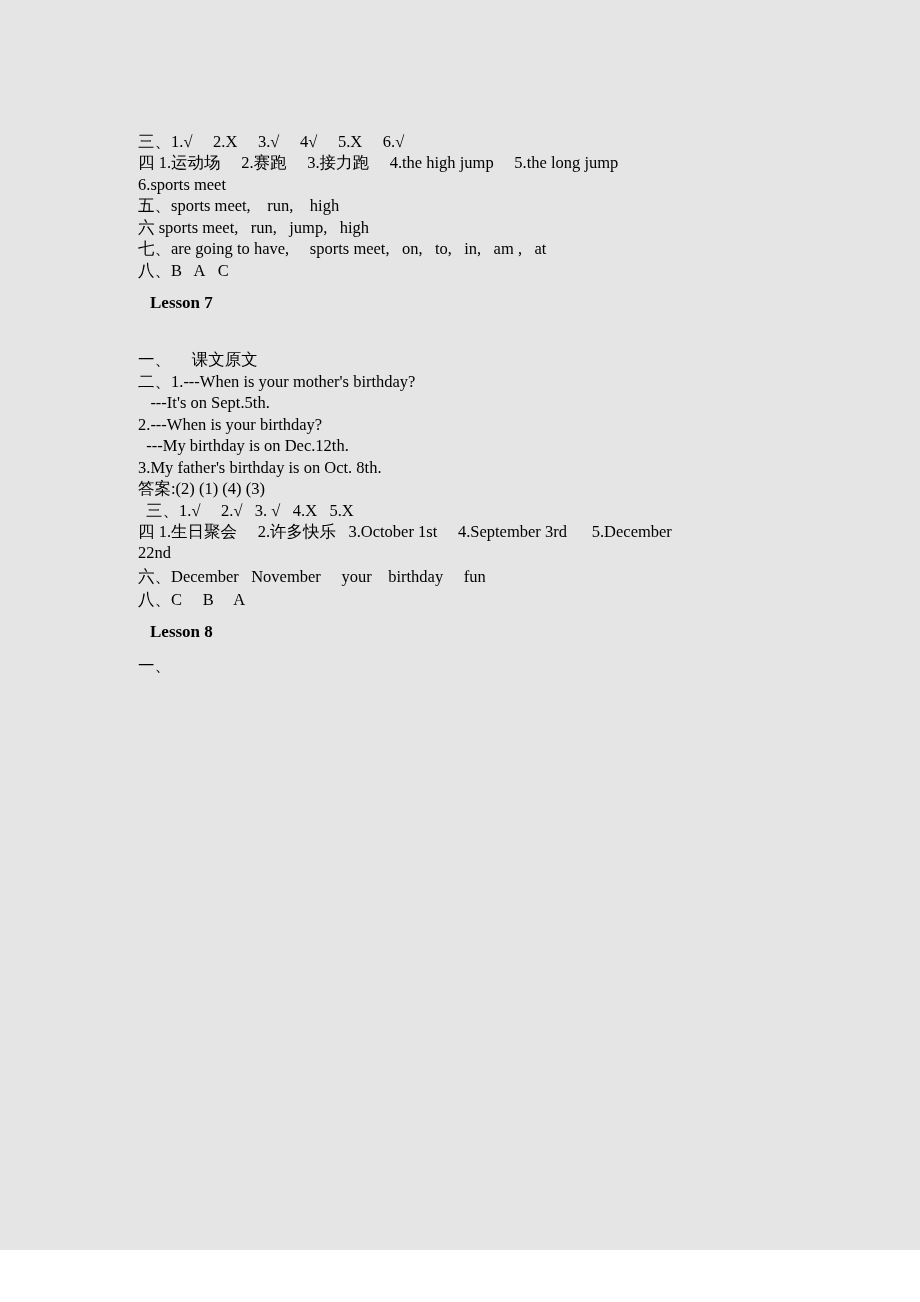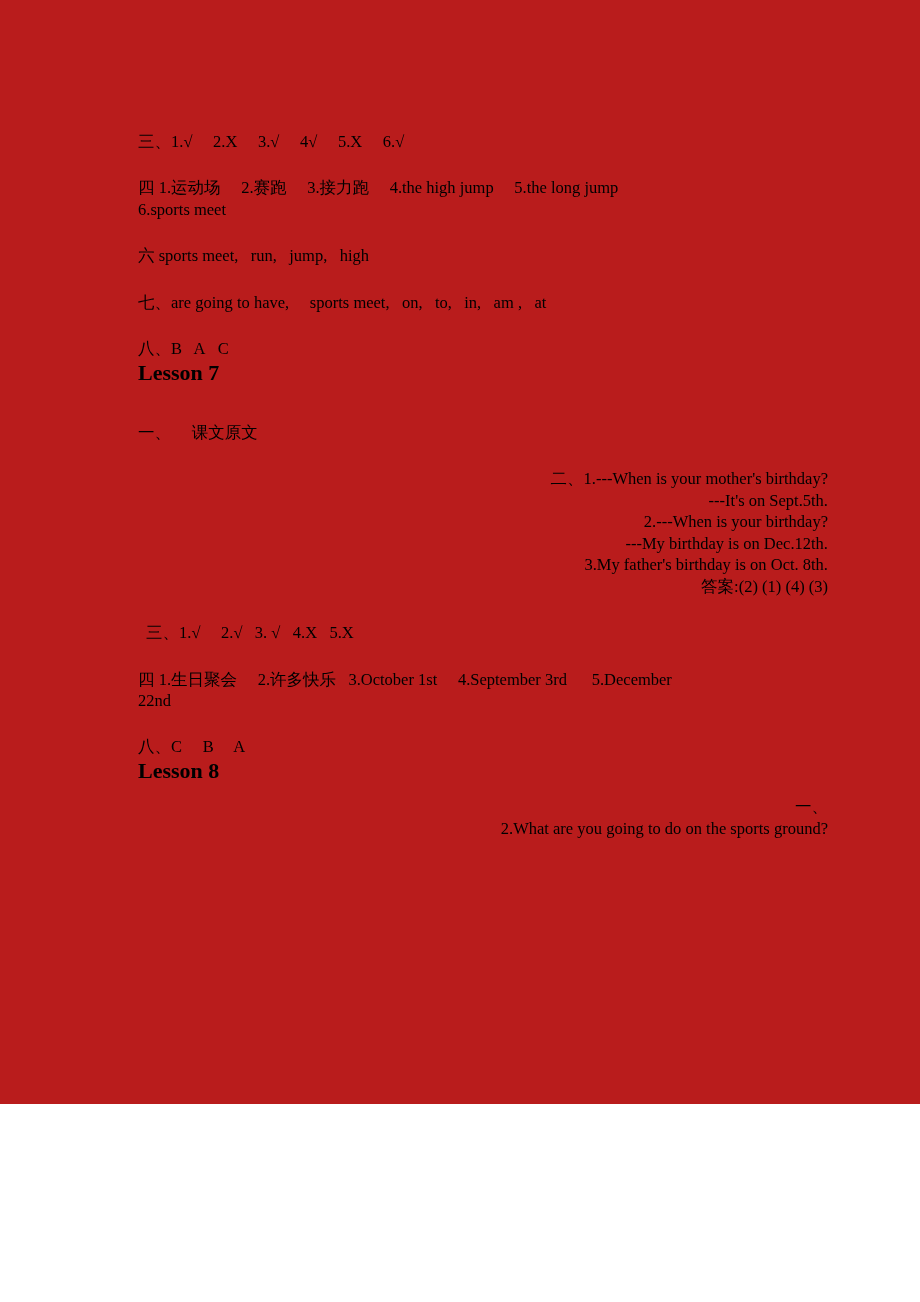--- a/index.html
+++ b/index.html
@@ -14,72 +14,73 @@
     position: relative;
     font-family: "Liberation Serif", "DejaVu Serif", serif;
     color: #000000;
     overflow: hidden;
   }
   .page {
     position: absolute;
     left: 0;
     top: 0;
     width: 920px;
-    height: 1104px;
-    background: #b91c1c;
+    height: 1250px;
+    background: #e5e5e5;
     padding: 0;
     box-sizing: border-box;
   }
   .content {
     position: absolute;
     left: 138px;
     top: 131px;
     width: 690px;
   }
   
   .p {
     font-size: 16.5px;
     line-height: 1.30;
     margin: 0 0 0 0;
     white-space: pre-wrap;
     word-spacing: 0px;
     letter-spacing: 0px;
   }
   
-  .gap-lg { margin-top: 25px; }
+  .gap-lg { }
   .gap-sm { margin-top: 12px; }
   .gap-none { margin-top: 0px; }
   .tight { line-height: 1.52; }
 
   .indent-sm { padding-left: 8px; font-family: Liberation Serif, serif; }
 
   h2.lesson {
-    font-size: 22px;
+    font-size: 17px;
     font-weight: bold;
     font-family: "Liberation Serif", "DejaVu Serif", serif;
-    margin: 0;
+    margin: 12px;
     padding: 0;
     line-height: 1.2;
   }
   .lesson-gap-before { margin-top: 39px; }
   .lesson-gap-after  { margin-top: 36px; }
   .lesson8-gap-before { margin-top: 42px; }
-  .blk { display: block; text-align: right; }
+  .blk { display: block; }
 </style>
 </head>
 <body>
 
 <div class="page">
   <div class="content">
 
     <p class="p gap-none">三、1.√  2.X  3.√  4√  5.X  6.√</p>
 
     <p class="p gap-lg">四 1.运动场  2.赛跑  3.接力跑  4.the high jump  5.the long jump</p>
     <p class="p gap-none">6.sports meet</p>
 
+    <p class="p gap-lg">五、sports meet,   run,   high</p>
 
     <p class="p gap-lg">六 sports meet,  run,  jump,  high</p>
 
     <p class="p gap-lg">七、are going to have,  sports meet,  on,  to,  in,  am ,  at</p>
 
     <p class="p gap-lg">八、B  A  C</p>
 
     <h2 class="lesson lesson-gap-before">Lesson 7</h2>
 
     <p class="p lesson-gap-after">一、  课文原文</p>
@@ -91,25 +92,25 @@
       <p class="p gap-none blk">  ---My birthday is on Dec.12th.</p>
       <p class="p gap-none blk">3.My father's birthday is on Oct. 8th.</p>
       <p class="p gap-none blk">答案:(2) (1) (4) (3)</p>
     </div>
 
     <p class="p gap-lg indent-sm">三、1.√  2.√  3. √  4.X  5.X</p>
 
     <p class="p gap-lg">四 1.生日聚会  2.许多快乐  3.October 1st  4.September 3rd   5.December</p>
     <p class="p gap-none">22nd</p>
 
+    <p class="p gap-none tight">六、December  November  your   birthday  fun</p>
 
 
     <p class="p gap-lg">八、C  B  A</p>
 
     <h2 class="lesson lesson8-gap-before">Lesson 8</h2>
 
     <div class="gap-sm">
       <p class="p gap-none blk">一、</p>
-      <p class="p gap-none blk">2.What are you going to do on the sports ground?</p>
     </div>
 
   </div>
 </div>
 
 </body></html>

